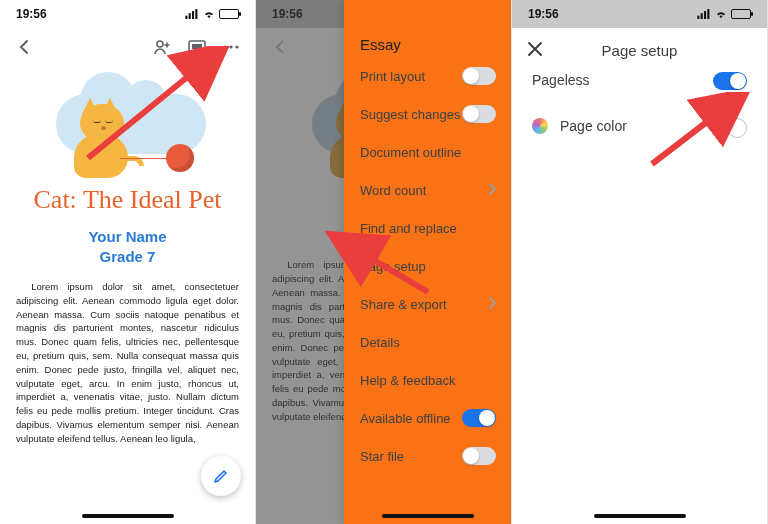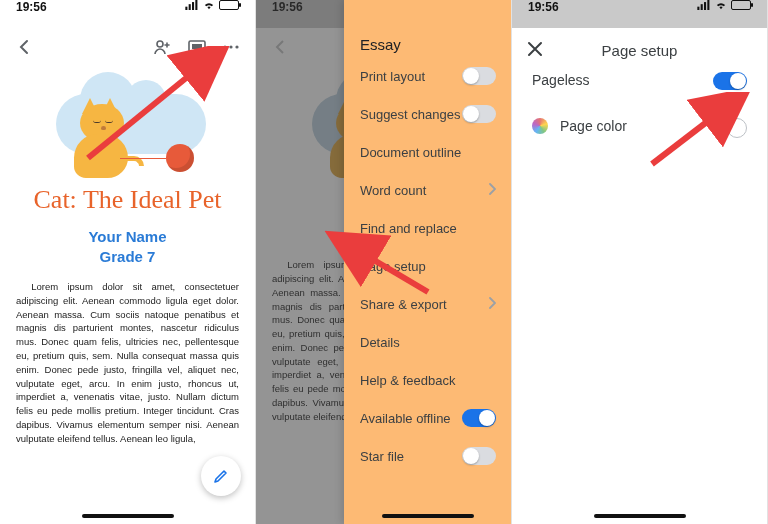--- a/index.html
+++ b/index.html
@@ -1,19 +1,19 @@
 <!DOCTYPE html>
 <html><head>
 <meta charset="utf-8">
 <style>
   * { box-sizing: border-box; margin: 0; padding: 0; }
   body { font-family: -apple-system, Helvetica, Arial, sans-serif; background:#f0f0f0; width:768px; height:524px; overflow:hidden; }
   .stage { display:flex; width:768px; height:524px; }
   .phone { width:256px; height:524px; background:#fff; position:relative; overflow:hidden; border-right:1px solid #e2e2e2; display:flex; flex-direction:column; }
-  .statusbar { height:28px; background:#fff; display:flex; align-items:flex-start; justify-content:space-between; padding:0 16px; font-size:12px; font-weight:600; color:#111; }
+  .statusbar { height:28px; background:#fff; display:flex; align-items:center; justify-content:space-between; padding:0 16px; font-size:12px; font-weight:600; color:#111; }
   .statusbar.gray { background:#c9c9c9; }
   .sb-right { display:flex; align-items:center; gap:3px; }
   .sb-ico { width:14px; height:10px; }
   .battery { width:20px; height:10px; border:1px solid #111; border-radius:2px; position:relative;}
   .battery::after{content:"";position:absolute;right:-3px;top:2px;width:2px;height:4px;background:#111;border-radius:1px;}
   .battery .fill{height:100%;width:55%;background:#111;}
   .topbar { height:38px; display:flex; align-items:center; justify-content:space-between; padding:0 14px; }
   .tb-right { display:flex; align-items:center; gap:14px; }
   .iconbtn { width:20px; height:20px; display:flex; align-items:center; justify-content:center; color:#5f6368; cursor:pointer;}
   .doc { flex:1; overflow:hidden; padding:0 16px 16px 16px; position:relative;}
@@ -34,21 +34,21 @@
   .yarn{position:absolute;top:78px;left:150px;width:28px;height:28px;background:#e75a3a;border-radius:50%;box-shadow:inset -4px -4px 0 rgba(0,0,0,.12);}
   .yarn::after{content:"";position:absolute;top:14px;left:-46px;width:46px;border-top:1.5px solid #e75a3a;}
   .title { font-family: Georgia, 'Times New Roman', serif; color:#e8632a; font-weight:400; font-size:26px; text-align:center; line-height:1.2; margin-bottom:12px;}
   .subtitle{ text-align:center; color:#2a7bd6; font-weight:600; font-size:15px; line-height:1.3; margin-bottom:14px;}
   .body { font-size:9.5px; line-height:1.45; color:#222; text-align:justify; text-indent:1.6em;}
   .fab { position:absolute; right:14px; bottom:16px; width:40px; height:40px; border-radius:50%; background:#fff; box-shadow:0 2px 6px rgba(0,0,0,.25); display:flex; align-items:center; justify-content:center; cursor:pointer;}
   .homebar { height:12px; display:flex; align-items:flex-start; justify-content:center;}
   .hb-pill{ width:92px; height:4px; background:#111; border-radius:2px; margin-top:2px;}
 
   .dim-overlay { position:absolute; inset:0; background:rgba(60,60,60,.55); }
-  .sheet { position:absolute; right:0; top:0; bottom:0; left:-110px; width:366px; background:#fdba74; box-shadow:-2px 0 8px rgba(0,0,0,.15); display:flex; flex-direction:column;}
+  .sheet { position:absolute; right:0; top:0; bottom:0; left:-110px; width:366px; background:#f97316; box-shadow:-2px 0 8px rgba(0,0,0,.15); display:flex; flex-direction:column;}
   .sheet-title { padding:8px 16px 4px 16px; font-size:15px; color:#202124;}
   .mitems { flex:1; }
   .mi { height:38px; padding:0 16px; display:flex; align-items:center; justify-content:space-between; font-size:13px; color:#3c4043; cursor:pointer;}
   .mi .lbl{}
   .toggle { width:34px; height:18px; border-radius:10px; background:#dadce0; position:relative;}
   .toggle .knob{position:absolute;top:1px;left:1px;width:16px;height:16px;background:#fff;border-radius:50%;box-shadow:0 1px 2px rgba(0,0,0,.3);}
   .toggle.on{background:#1a73e8;}
   .toggle.on .knob{left:17px;}
   .chev { color:#9aa0a6; }
 

